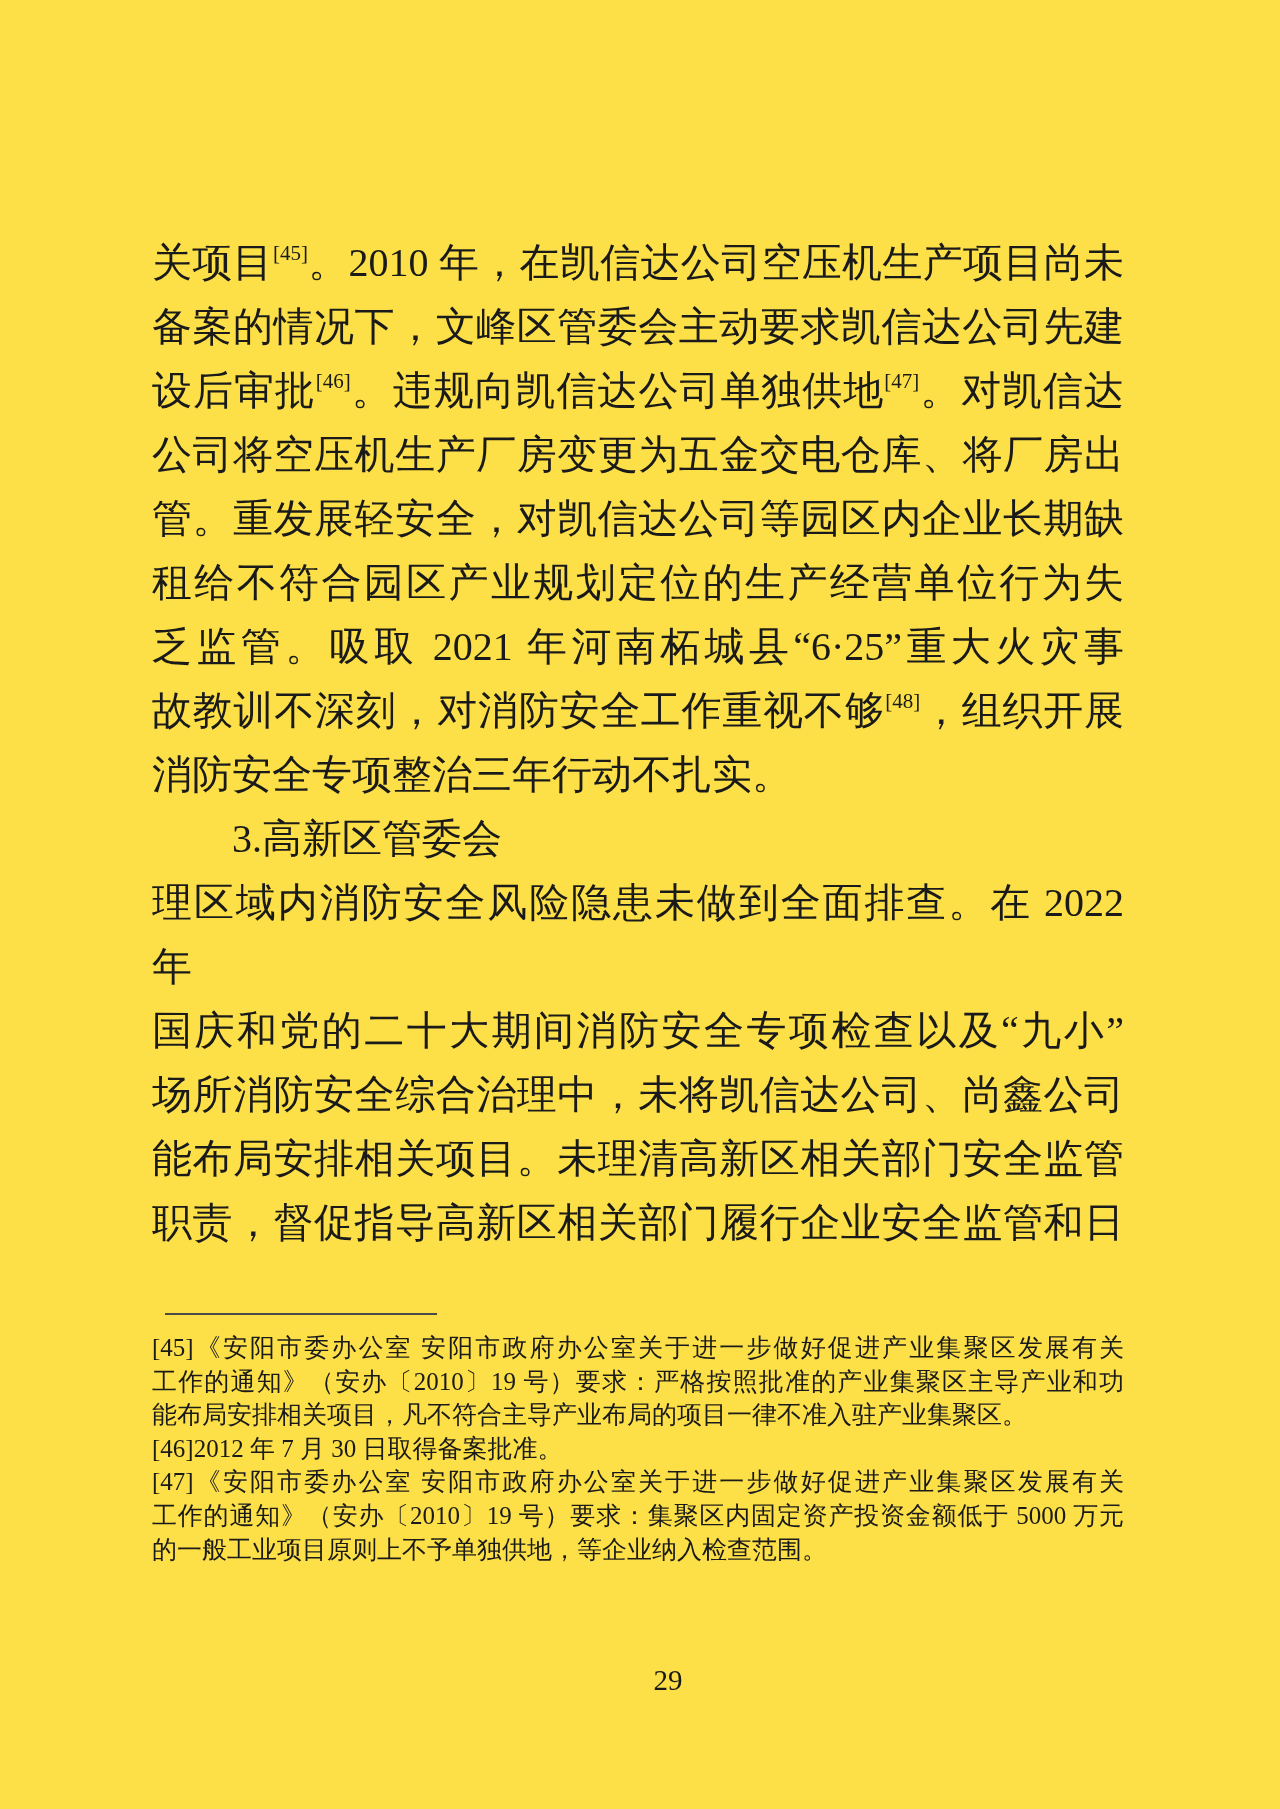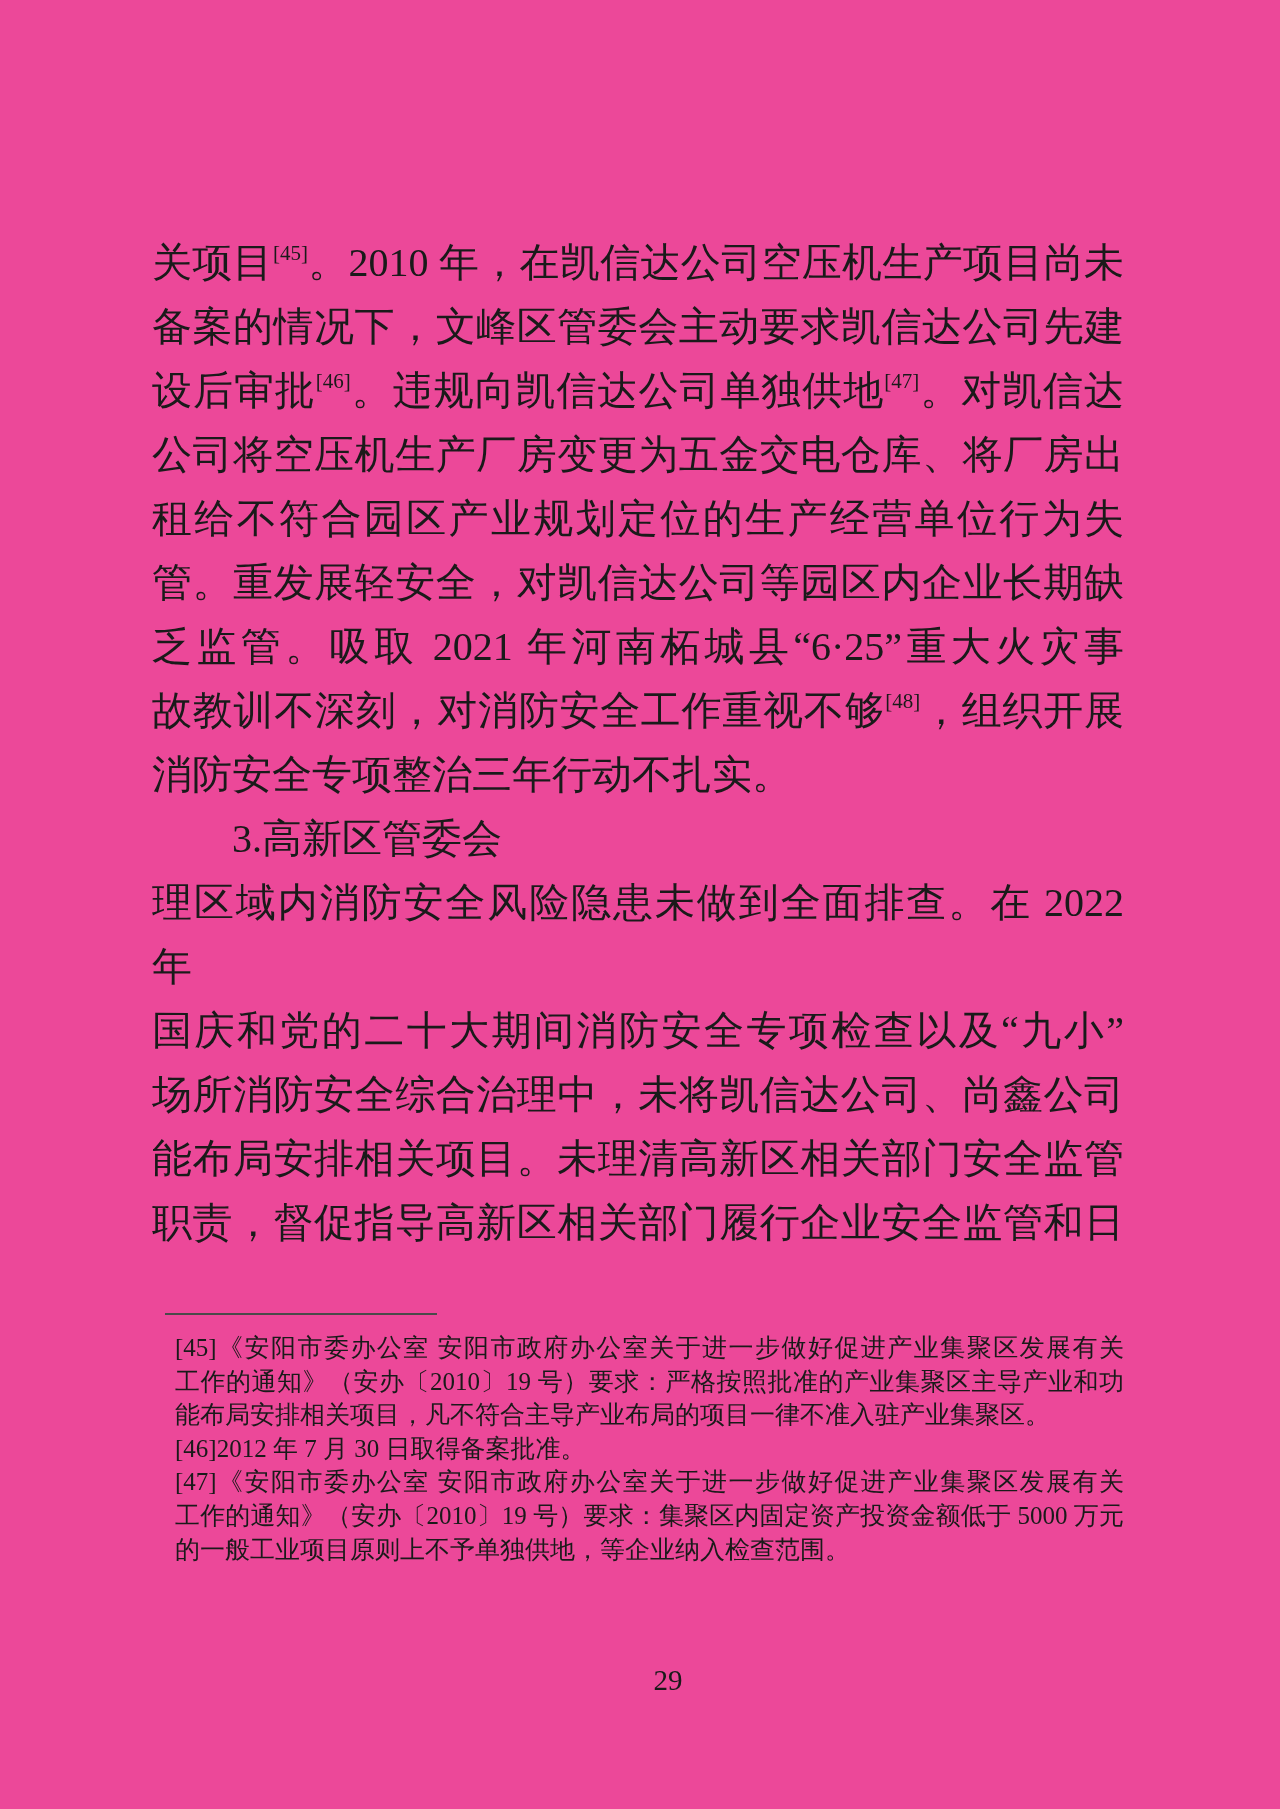--- a/index.html
+++ b/index.html
@@ -1,20 +1,20 @@
 <!DOCTYPE html>
 <html lang="zh"><head>
 <meta charset="utf-8">
 <style>
   html,body { margin:0; padding:0; background:#e8e8e8; }
   .page {
     position:relative;
     width:1280px; height:1809px;
     margin:0 auto;
-    background:#ec4899;
+    background:#fde047;
     color:#1a1a1a;
     font-family:"Liberation Serif","DejaVu Serif",serif;
     overflow:hidden;
   }
   
   .body-text {
     position:absolute;
     left:152px; top:231px;
     width:972px;
     font-size:40px;
@@ -37,21 +37,21 @@
     width:272px; height:0;
     border-top:2px solid #4a4a4a;
   }
   .footnotes {
     position:absolute;
     left:152px; top:1331px;
     width:972px;
     font-size:25px;
     line-height:33.6px;
   }
-  .footnote-line { text-align:justify;margin-left:23px; }
+  .footnote-line { text-align:justify; }
   .footnote-line.fill { text-align-last:justify; }
   
   .page-number {
     position:absolute;
     left:0; top:1662px;
     width:1336px;      
     text-align:center;
     font-size:29px;
     line-height:36px;
   }
@@ -59,22 +59,22 @@
 </head>
 <body>
 
 <div class="page">
 
   <main class="body-text">
       <div class="body-line fill"><span>关项目</span><span class="sup">[45]</span><span>。2010 年，在凯信达公司空压机生产项目尚未</span></div>
       <div class="body-line fill"><span>备案的情况下，文峰区管委会主动要求凯信达公司先建</span></div>
       <div class="body-line fill"><span>设后审批</span><span class="sup">[46]</span><span>。违规向凯信达公司单独供地</span><span class="sup">[47]</span><span>。对凯信达</span></div>
       <div class="body-line fill"><span>公司将空压机生产厂房变更为五金交电仓库、将厂房出</span></div>
+      <div class="body-line fill"><span>管。重发展轻安全，对凯信达公司等园区内企业长期缺</span></div>
       <div class="body-line fill"><span>租给不符合园区产业规划定位的生产经营单位行为失</span></div>
-      <div class="body-line fill"><span>管。重发展轻安全，对凯信达公司等园区内企业长期缺</span></div>
       <div class="body-line fill"><span>乏监管。吸取 2021 年河南柘城县“6·25”重大火灾事</span></div>
       <div class="body-line fill"><span>故教训不深刻，对消防安全工作重视不够</span><span class="sup">[48]</span><span>，组织开展</span></div>
       <div class="body-line"><span>消防安全专项整治三年行动不扎实。</span></div>
       <div class="body-line indent"><span>3.高新区管委会</span></div>
       <div class="body-line fill"><span>理区域内消防安全风险隐患未做到全面排查。在 2022 年</span></div>
       <div class="body-line fill"><span>国庆和党的二十大期间消防安全专项检查以及“九小”</span></div>
       <div class="body-line fill"><span>场所消防安全综合治理中，未将凯信达公司、尚鑫公司</span></div>
       <div class="body-line fill"><span>能布局安排相关项目。未理清高新区相关部门安全监管</span></div>
       <div class="body-line fill"><span>职责，督促指导高新区相关部门履行企业安全监管和日</span></div>
     </main>

